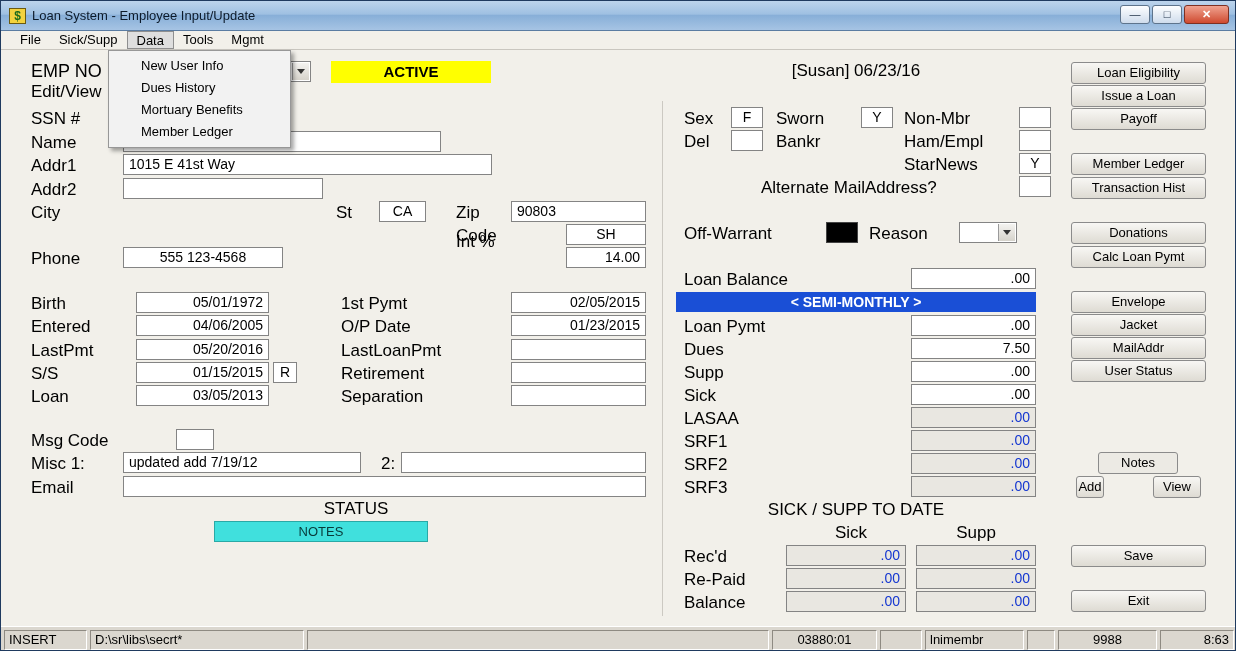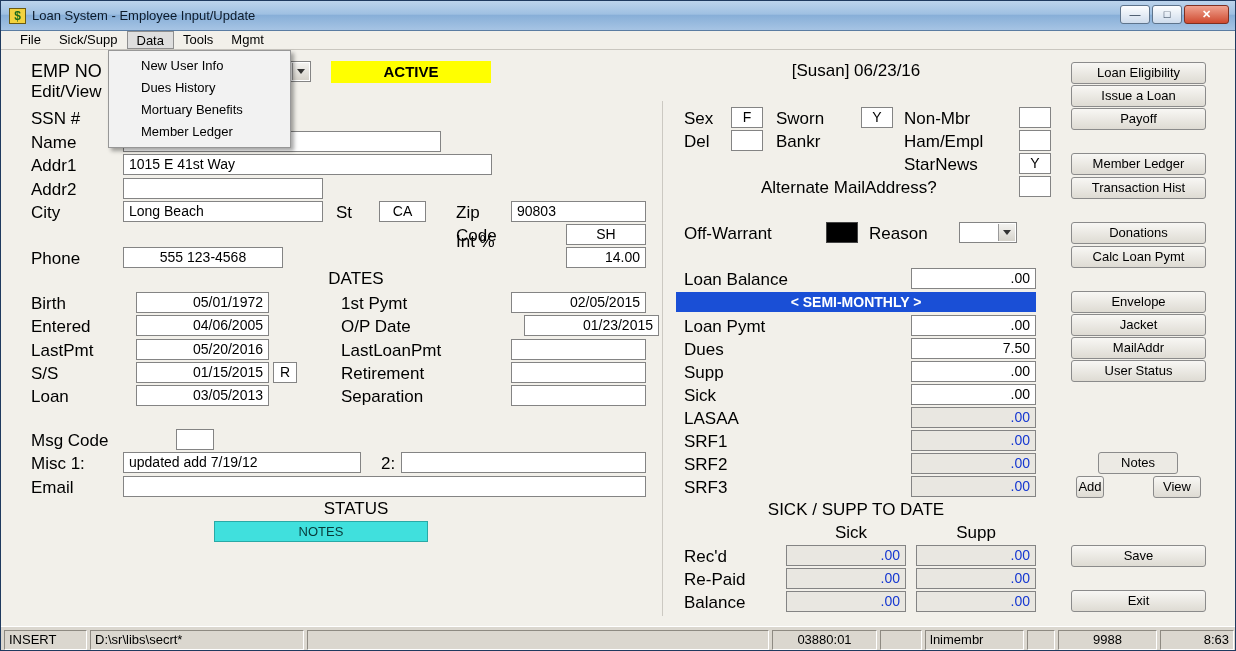--- a/index.html
+++ b/index.html
@@ -124,52 +124,50 @@
   <div class="lbl" style="left:30px; top:131px;">Name</div>
   <div class="field" style="left:122px; top:130px; width:318px;">Smith, Jessie</div>
 
   <div class="lbl" style="left:30px; top:154px;">Addr1</div>
   <div class="field" style="left:122px; top:153px; width:369px;">1015 E 41st Way</div>
 
   <div class="lbl" style="left:30px; top:178px;">Addr2</div>
   <div class="field" style="left:122px; top:177px; width:200px;"></div>
 
   <div class="lbl" style="left:30px; top:201px;">City</div>
-  <div class="field" style="left:122px; top:200px; width:200px;">Long Beach</div>
   <div class="lbl" style="left:335px; top:201px;">St</div>
   <div class="field ctr" style="left:378px; top:200px; width:47px;">CA</div>
   <div class="lbl" style="left:455px; top:201px;">Zip</div>
   <div class="field" style="left:510px; top:200px; width:135px;">90803</div>
 
   <div class="lbl" style="left:455px; top:224px;">Code</div>
   <div class="field ctr" style="left:565px; top:223px; width:80px;">SH</div>
 
   <div class="lbl" style="left:30px; top:247px;">Phone</div>
   <div class="field ctr" style="left:122px; top:246px; width:160px;">555 123-4568</div>
   <div class="lbl" style="left:455px; top:230px;">Int %</div>
   <div class="field num" style="left:565px; top:246px; width:80px;">14.00</div>
 
-  <div class="sect" style="left:260px; top:268px; width:190px;">DATES</div>
 
   <div class="lbl" style="left:30px; top:292px;">Birth</div>
   <div class="field num" style="left:135px; top:291px; width:133px;">05/01/1972</div>
   <div class="lbl" style="left:30px; top:315px;">Entered</div>
   <div class="field num" style="left:135px; top:314px; width:133px;">04/06/2005</div>
   <div class="lbl" style="left:30px; top:339px;">LastPmt</div>
   <div class="field num" style="left:135px; top:338px; width:133px;">05/20/2016</div>
   <div class="lbl" style="left:30px; top:362px;">S/S</div>
   <div class="field num" style="left:135px; top:361px; width:133px;">01/15/2015</div>
   <div class="field ctr" style="left:272px; top:361px; width:24px;">R</div>
   <div class="lbl" style="left:30px; top:385px;">Loan</div>
   <div class="field num" style="left:135px; top:384px; width:133px;">03/05/2013</div>
 
   <div class="lbl" style="left:340px; top:292px;">1st Pymt</div>
   <div class="field num" style="left:510px; top:291px; width:135px;">02/05/2015</div>
   <div class="lbl" style="left:340px; top:315px;">O/P Date</div>
-  <div class="field num" style="left:523px; top:314px; width:135px;">01/23/2015</div>
+  <div class="field num" style="left:510px; top:314px; width:135px;">01/23/2015</div>
   <div class="lbl" style="left:340px; top:339px;">LastLoanPmt</div>
   <div class="field num" style="left:510px; top:338px; width:135px;"></div>
   <div class="lbl" style="left:340px; top:362px;">Retirement</div>
   <div class="field num" style="left:510px; top:361px; width:135px;"></div>
   <div class="lbl" style="left:340px; top:385px;">Separation</div>
   <div class="field num" style="left:510px; top:384px; width:135px;"></div>
 
   <div class="lbl" style="left:30px; top:429px;">Msg Code</div>
   <div class="field ctr" style="left:175px; top:428px; width:38px;"></div>
   <div class="lbl" style="left:30px; top:452px;">Misc 1:</div>

